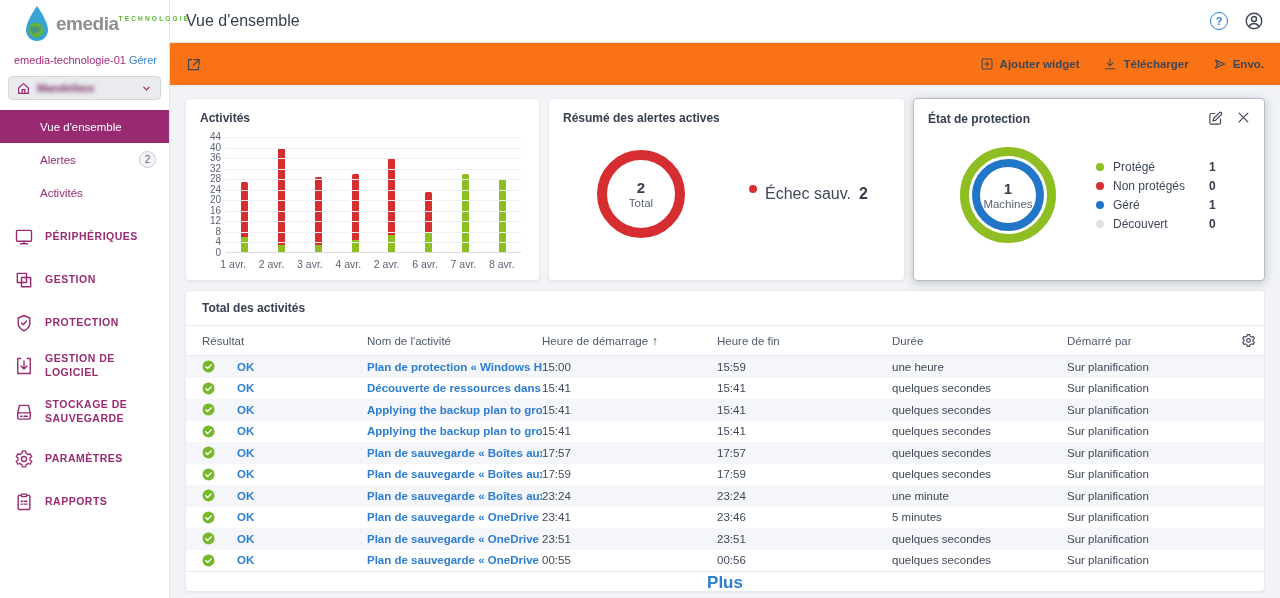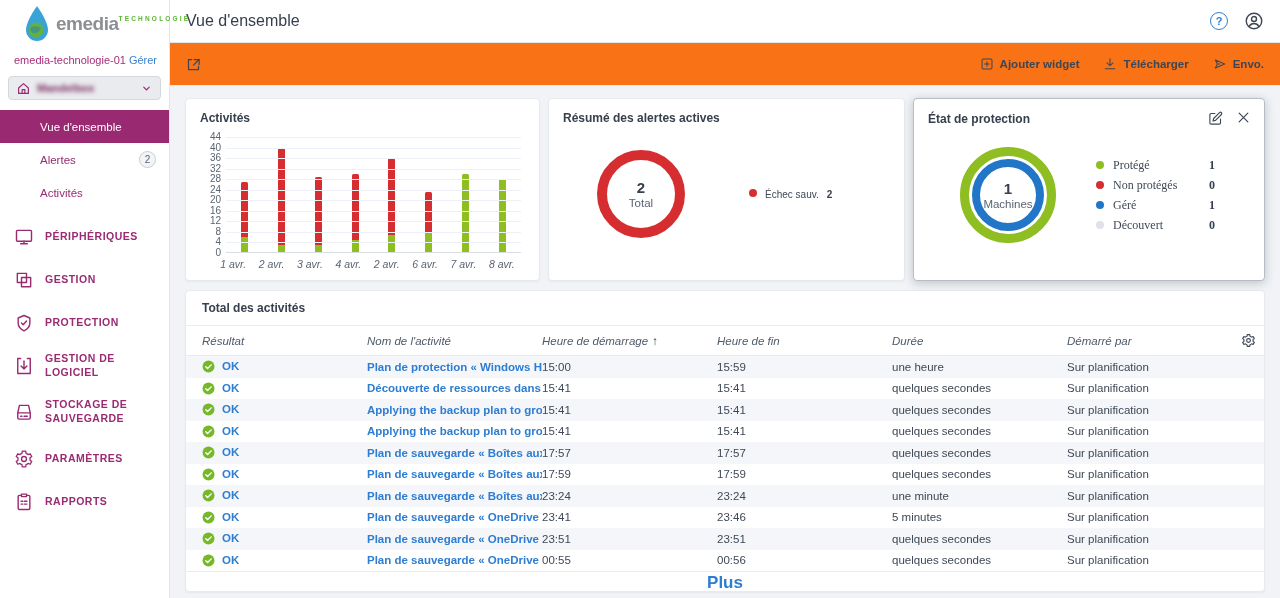--- a/index.html
+++ b/index.html
@@ -61,53 +61,53 @@
   .yaxis { position:relative; width:26px; height:116px; }
   .ytick { position:absolute; right:5px; font-size:10px; color:#5a6472; line-height:10px; }
   .plot { position:relative; flex:1; height:116px; margin-right:4px; }
   .gridline { position:absolute; left:0; right:0; height:1px; background:#edf1f7; }
   .gridline.zero { background:#d9dee5; }
   .bars { position:absolute; inset:0; display:flex; }
   .bar-col { flex:1; display:flex; justify-content:center; align-items:flex-end; height:100%; }
   .bar-stack { width:7px; height:100%; display:flex; flex-direction:column; justify-content:flex-end; }
   .seg { width:7px; }
   .seg.top { border-radius:1.5px 1.5px 0 0; }
-  .xlabels { display:flex; margin-left:14px; margin-right:4px; margin-top:5px;font-style:italic; }
+  .xlabels { display:flex; margin-left:14px; margin-right:4px; margin-top:5px; }
   .xlab { flex:1; text-align:center; font-size:10.5px; color:#5a6472; }
 
   
   .donut-row { display:flex; align-items:center; height:130px; margin-top:4px; }
   .donut-red { width:88px; height:88px; border-radius:50%; border:10px solid #d62d30; margin-left:34px;
     display:flex; flex-direction:column; align-items:center; justify-content:center; }
   .donut-center-num { font-size:15px; font-weight:bold; color:#36404e; }
   .donut-center-lab { font-size:11.5px; color:#5a6472; margin-top:1px; }
   .ring-outer { width:96px; height:96px; border-radius:50%; border:9px solid #8ebe21; margin-left:32px;
     display:flex; align-items:center; justify-content:center; }
   .ring-inner { width:72px; height:72px; border-radius:50%; border:8px solid #2176c7;
     display:flex; flex-direction:column; align-items:center; justify-content:center; }
-  .alert-legend { display:flex; align-items:flex-start; gap:8px; margin-left:64px; font-size:10px; color:#3e4856; }
+  .alert-legend { display:flex; align-items:flex-start; gap:8px; margin-left:64px; font-size:16px; color:#3e4856; }
   .dot { width:8px; height:8px; border-radius:50%; flex:none; }
   .legend-val { font-weight:bold; color:#36404e; }
-  .prot-legend { margin-left:40px; display:flex; flex-direction:column; gap:5px;font-family:Liberation Serif, serif; }
+  .prot-legend { margin-left:40px; display:flex; flex-direction:column; gap:5px; }
   .prot-legend-row { display:flex; align-items:center; font-size:12px; color:#3e4856; }
   .prot-legend-row .plab { width:96px; margin-left:9px; }
 
   
   .table-card { margin-top:9px; height:302px; }
   .table-title { font-size:12px; font-weight:bold; color:#36404e; padding:10px 16px;
     border-bottom:1px solid #e8ebef; }
   .tgrid { display:grid; grid-template-columns:165px 175px 175px 175px 175px 1fr 30px;
     align-items:center; padding-left:16px; padding-right:8px; }
-  .thead { height:30px; font-size:11.5px; color:#4e5a6a; border-bottom:1px solid #e8ebef;font-style:italic; }
+  .thead { height:30px; font-size:11.5px; color:#4e5a6a; border-bottom:1px solid #e8ebef; }
   .th { display:flex; align-items:center; gap:4px; cursor:pointer; }
   .sort-arrow { font-weight:bold; color:#2c3646; }
   .th-gear { display:flex; justify-content:flex-end; cursor:pointer; color:#3c4654; }
   .trow { height:21.5px; font-size:11.5px; color:#3e4856; cursor:pointer; }
   .trow.alt { background:#f4f6f9; }
-  .result-cell { display:flex; align-items:flex-start; gap:7px; }
+  .result-cell { display:flex; align-items:center; gap:22px; }
   .ok-label { color:#2d7dd2; font-weight:bold; }
   .name-link { color:#2d7dd2; font-weight:bold; white-space:nowrap; overflow:hidden; cursor:pointer; }
   .more-row { height:22px; border-top:1px solid #e8ebef; display:flex; align-items:center; justify-content:center; }
   .more-link { color:#2d7dd2; font-size:17px; font-weight:bold; cursor:pointer; }
 
   svg { display:block; }
 </style>
 </head>
 <body>
 

